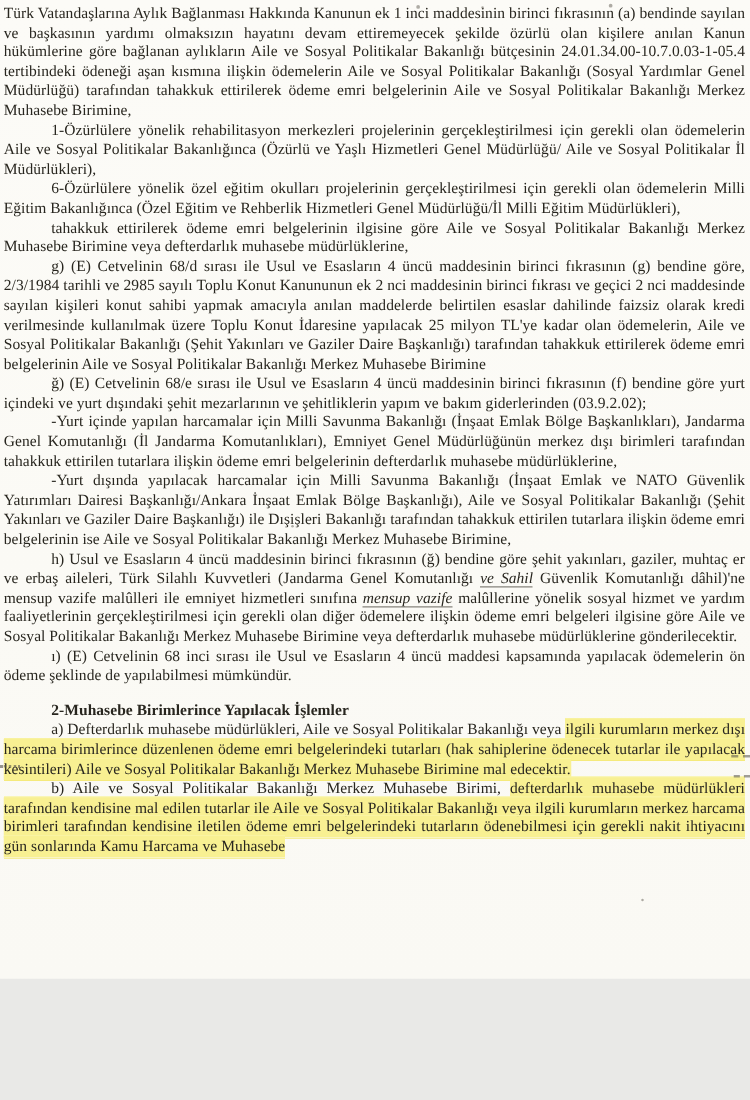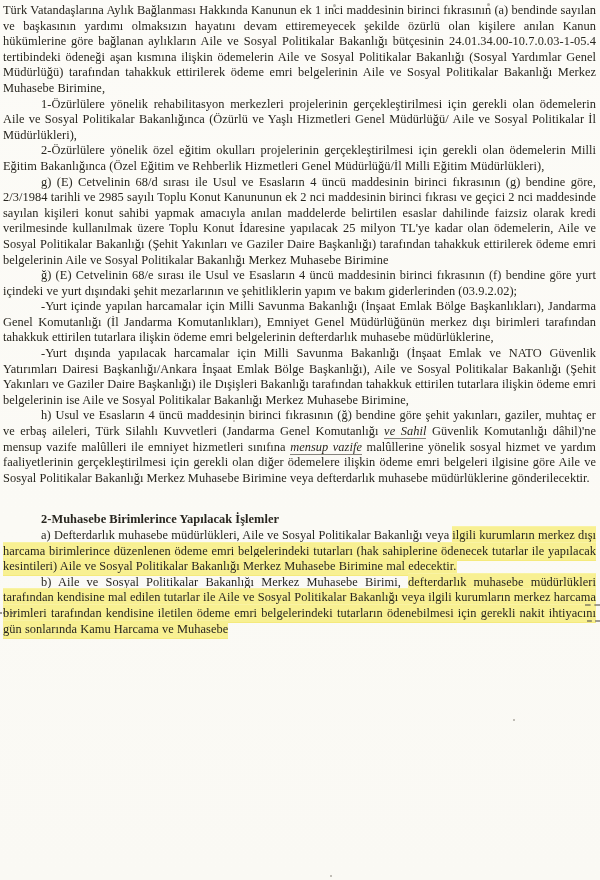--- a/index.html
+++ b/index.html
@@ -3,37 +3,37 @@
 <meta charset="utf-8">
 <style>
   html, body { margin: 0; padding: 0; }
   body {
     width: 600px; height: 880px;
     background: #e9e9e7;
     font-family: "Liberation Serif", "DejaVu Serif", serif;
   }
   .page {
     position: relative;
-    width: 600px; height: 880px;
+    width: 600px; height: 783px;
     overflow: hidden;
     background: linear-gradient(180deg, #fcfbf7 0%, #fbfaf5 60%, #faf9f4 100%);
     color: #28261f;
   }
   .doc {
     position: absolute;
     top: 3px; left: 3px; right: 4px;
     font-size: 12.4px;
     line-height: 15.6px;
     text-align: justify;
     letter-spacing: 0.05px;
   }
   .doc p { margin: 0; text-indent: 38px; }
   .doc p.noindent { text-indent: 0; }
   .doc p.heading {
-    margin-top: 26px;
+    margin-top: 12px;
     font-weight: bold;
     text-align: left;
   }
   .hl {
     background: #f8f092;
     box-shadow: 0 1px 0 #f5ea7c, 0 -1px 0 #f9f3a3;
     padding: 1px 0 2px 0;
   }
   .u { border-bottom: 1px solid rgba(70,68,58,0.65); font-style: italic; }
   
@@ -50,26 +50,28 @@
     border-top: 2px dashed #55524a;
   }
 </style>
 </head>
 <body>
 
 <div class="page">
   <div class="doc">
       <p class="noindent"><span>Türk Vatandaşlarına Aylık Bağlanması Hakkında Kanunun ek 1 inci maddesinin birinci fıkrasının (a) bendinde sayılan ve başkasının yardımı olmaksızın hayatını devam ettiremeyecek şekilde özürlü olan kişilere anılan Kanun hükümlerine göre bağlanan aylıkların Aile ve Sosyal Politikalar Bakanlığı bütçesinin 24.01.34.00-10.7.0.03-1-05.4 tertibindeki ödeneği aşan kısmına ilişkin ödemelerin Aile ve Sosyal Politikalar Bakanlığı (Sosyal Yardımlar Genel Müdürlüğü) tarafından tahakkuk ettirilerek ödeme emri belgelerinin Aile ve Sosyal Politikalar Bakanlığı Merkez Muhasebe Birimine,</span></p>
       <p><span>1-Özürlülere yönelik rehabilitasyon merkezleri projelerinin gerçekleştirilmesi için gerekli olan ödemelerin Aile ve Sosyal Politikalar Bakanlığınca (Özürlü ve Yaşlı Hizmetleri Genel Müdürlüğü/ Aile ve Sosyal Politikalar İl Müdürlükleri),</span></p>
-      <p><span>2-Özürlülere yönelik özel eğitim okulları projelerinin gerçekleştirilmesi için gerekli olan ödemelerin Milli Eğitim Bakanlığınca (Özel Eğitim ve Rehberlik Hizmetleri Genel Müdürlüğü/İl Milli Eğitim Müdürlükleri),</span></p>
+      <p><span>6-Özürlülere yönelik özel eğitim okulları projelerinin gerçekleştirilmesi için gerekli olan ödemelerin Milli Eğitim Bakanlığınca (Özel Eğitim ve Rehberlik Hizmetleri Genel Müdürlüğü/İl Milli Eğitim Müdürlükleri),</span></p>
+      <p><span>tahakkuk ettirilerek ödeme emri belgelerinin ilgisine göre Aile ve Sosyal Politikalar Bakanlığı Merkez Muhasebe Birimine veya defterdarlık muhasebe müdürlüklerine,</span></p>
       <p><span>g) (E) Cetvelinin 68/d sırası ile Usul ve Esasların 4 üncü maddesinin birinci fıkrasının (g) bendine göre, 2/3/1984 tarihli ve 2985 sayılı Toplu Konut Kanununun ek 2 nci maddesinin birinci fıkrası ve geçici 2 nci maddesinde sayılan kişileri konut sahibi yapmak amacıyla anılan maddelerde belirtilen esaslar dahilinde faizsiz olarak kredi verilmesinde kullanılmak üzere Toplu Konut İdaresine yapılacak 25 milyon TL'ye kadar olan ödemelerin, Aile ve Sosyal Politikalar Bakanlığı (Şehit Yakınları ve Gaziler Daire Başkanlığı) tarafından tahakkuk ettirilerek ödeme emri belgelerinin Aile ve Sosyal Politikalar Bakanlığı Merkez Muhasebe Birimine</span></p>
       <p><span>ğ) (E) Cetvelinin 68/e sırası ile Usul ve Esasların 4 üncü maddesinin birinci fıkrasının (f) bendine göre yurt içindeki ve yurt dışındaki şehit mezarlarının ve şehitliklerin yapım ve bakım giderlerinden (03.9.2.02);</span></p>
       <p><span>-Yurt içinde yapılan harcamalar için Milli Savunma Bakanlığı (İnşaat Emlak Bölge Başkanlıkları), Jandarma Genel Komutanlığı (İl Jandarma Komutanlıkları), Emniyet Genel Müdürlüğünün merkez dışı birimleri tarafından tahakkuk ettirilen tutarlara ilişkin ödeme emri belgelerinin defterdarlık muhasebe müdürlüklerine,</span></p>
       <p><span>-Yurt dışında yapılacak harcamalar için Milli Savunma Bakanlığı (İnşaat Emlak ve NATO Güvenlik Yatırımları Dairesi Başkanlığı/Ankara İnşaat Emlak Bölge Başkanlığı), Aile ve Sosyal Politikalar Bakanlığı (Şehit Yakınları ve Gaziler Daire Başkanlığı) ile Dışişleri Bakanlığı tarafından tahakkuk ettirilen tutarlara ilişkin ödeme emri belgelerinin ise Aile ve Sosyal Politikalar Bakanlığı Merkez Muhasebe Birimine,</span></p>
       <p><span>h) Usul ve Esasların 4 üncü maddesinin birinci fıkrasının (ğ) bendine göre şehit yakınları, gaziler, muhtaç er ve erbaş aileleri, Türk Silahlı Kuvvetleri (Jandarma Genel Komutanlığı </span><span class="u">ve Sahil</span><span> Güvenlik Komutanlığı dâhil)'ne mensup vazife malûlleri ile emniyet hizmetleri sınıfına </span><span class="u">mensup vazife</span><span> malûllerine yönelik sosyal hizmet ve yardım faaliyetlerinin gerçekleştirilmesi için gerekli olan diğer ödemelere ilişkin ödeme emri belgeleri ilgisine göre Aile ve Sosyal Politikalar Bakanlığı Merkez Muhasebe Birimine veya defterdarlık muhasebe müdürlüklerine gönderilecektir.</span></p>
+      <p><span>ı) (E) Cetvelinin 68 inci sırası ile Usul ve Esasların 4 üncü maddesi kapsamında yapılacak ödemelerin ön ödeme şeklinde de yapılabilmesi mümkündür.</span></p>
       <p class="heading"><span>2-Muhasebe Birimlerince Yapılacak İşlemler</span></p>
       <p><span>a) Defterdarlık muhasebe müdürlükleri, Aile ve Sosyal Politikalar Bakanlığı veya </span><span class="hl">ilgili kurumların merkez dışı harcama birimlerince düzenlenen ödeme emri belgelerindeki tutarları (hak sahiplerine ödenecek tutarlar ile yapılacak kesintileri) Aile ve Sosyal Politikalar Bakanlığı Merkez Muhasebe Birimine mal edecektir.</span></p>
       <p><span>b) Aile ve Sosyal Politikalar Bakanlığı Merkez Muhasebe Birimi, </span><span class="hl">defterdarlık muhasebe müdürlükleri tarafından kendisine mal edilen tutarlar ile Aile ve Sosyal Politikalar Bakanlığı veya ilgili kurumların merkez harcama birimleri tarafından kendisine iletilen ödeme emri belgelerindeki tutarların ödenebilmesi için gerekli nakit ihtiyacını gün sonlarında Kamu Harcama ve Muhasebe</span></p>
     </div>
 
   <div class="speck" style="left:333px; top:4px;"></div>
   <div class="speck" style="left:385px; top:5px; width:2px; height:2px;"></div>
   <div class="speck" style="left:487px; top:3px;"></div>
   <div class="speck" style="left:233px; top:420px; width:2px; height:2px;"></div>
   <div class="speck" style="left:513px; top:719px; width:2px; height:2px;"></div>

